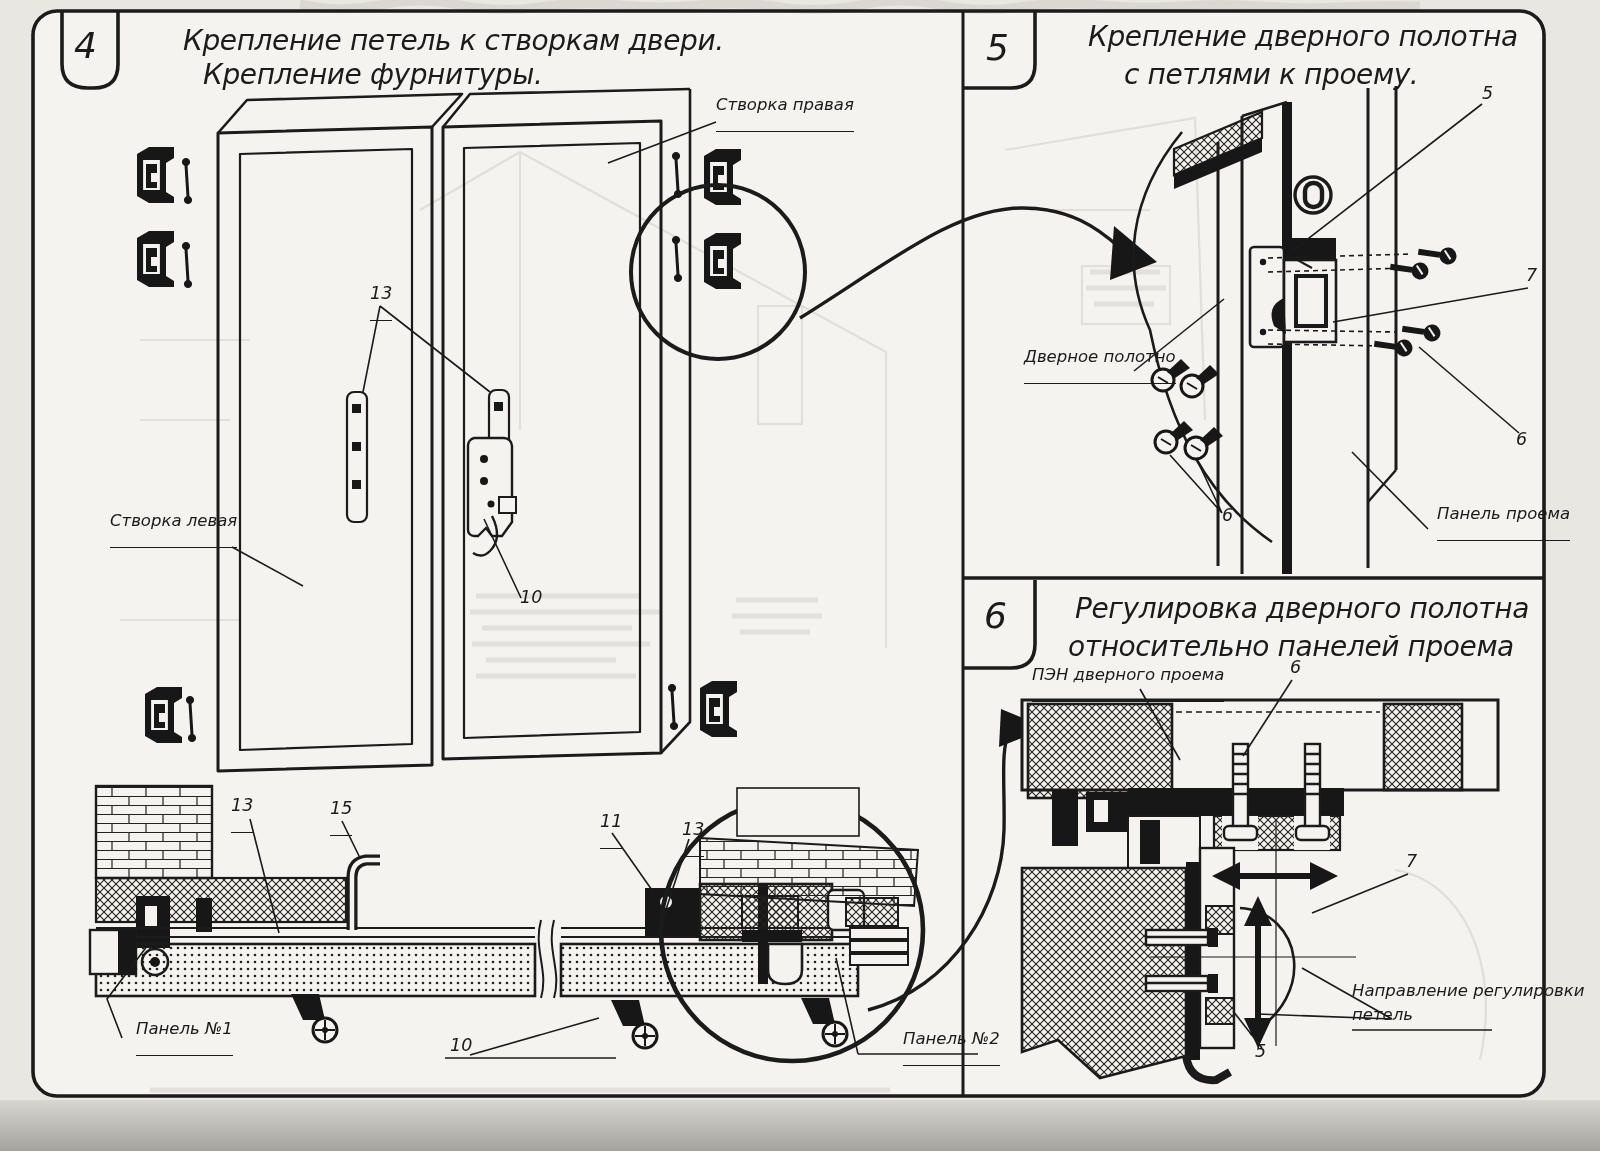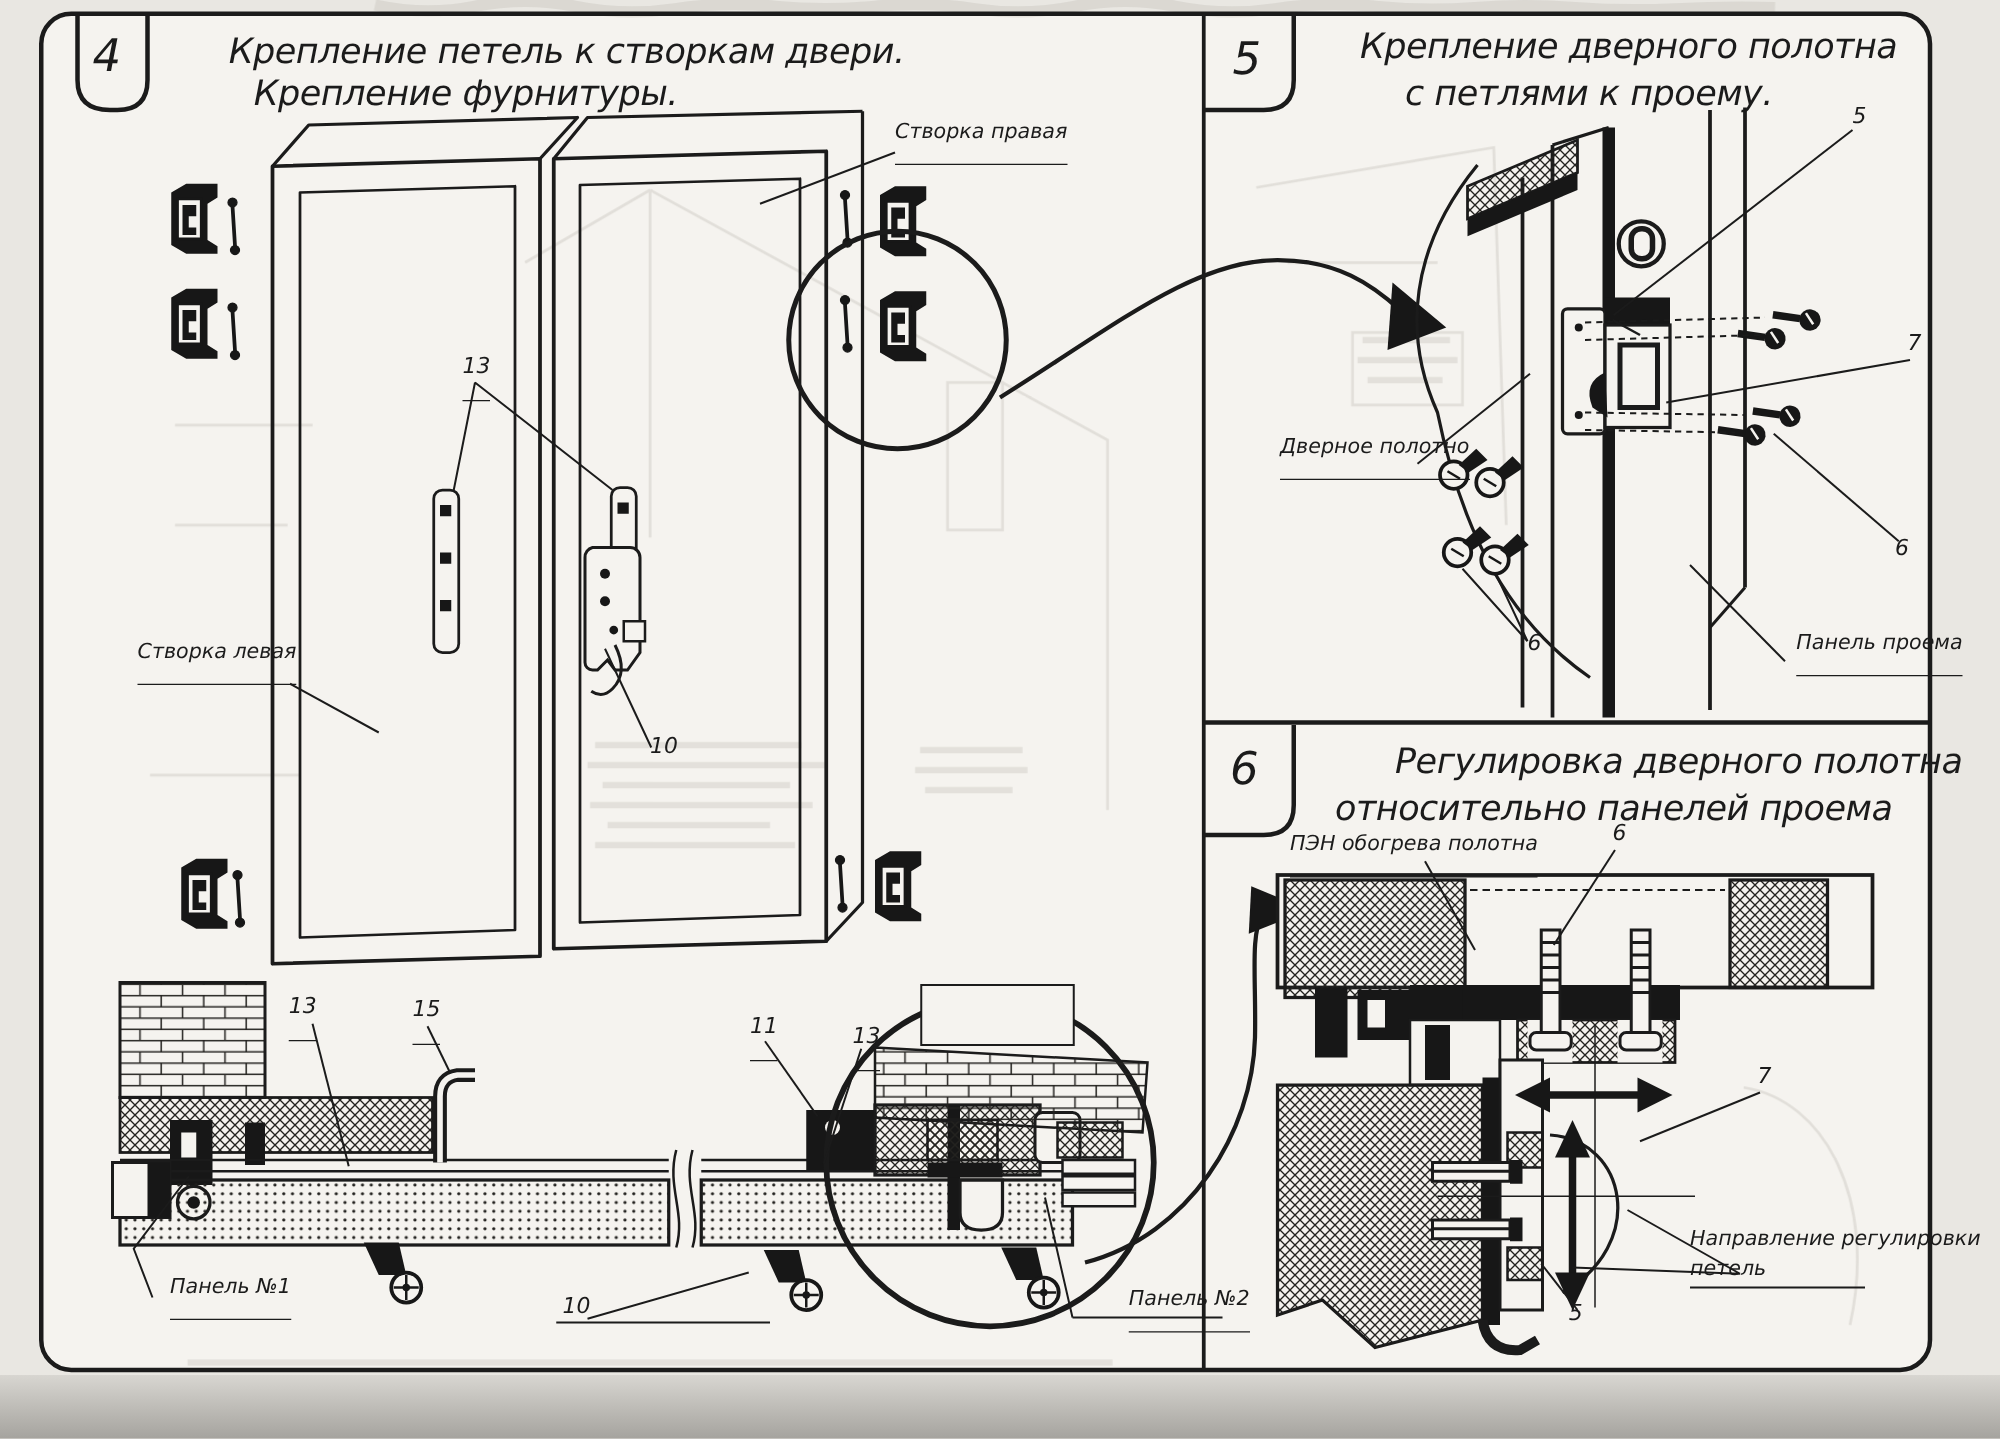--- a/index.html
+++ b/index.html
@@ -288,28 +288,28 @@
   </svg>
 
   <div class="t num" style="left:74px;top:26px;">4</div>
   <div class="t num" style="left:986px;top:28px;">5</div>
   <div class="t num" style="left:984px;top:596px;">6</div>
 
   <div class="t title" style="left:183px;top:26px;">Крепление петель к створкам двери.</div>
   <div class="t title" style="left:203px;top:60px;">Крепление фурнитуры.</div>
   <div class="t title" style="left:1088px;top:22px;">Крепление дверного полотна</div>
   <div class="t title" style="left:1124px;top:60px;">с петлями к проему.</div>
-  <div class="t title" style="left:1075px;top:594px;margin-left:41px;">Регулировка дверного полотна</div>
+  <div class="t title" style="left:1075px;top:594px;">Регулировка дверного полотна</div>
   <div class="t title" style="left:1068px;top:632px;">относительно панелей проема</div>
 
   <div class="t lbl u" style="left:716px;top:96px;">Створка правая</div>
   <div class="t lbl u" style="left:110px;top:512px;">Створка левая</div>
   <div class="t lbl u" style="left:1024px;top:348px;font-style:italic;">Дверное полотно</div>
   <div class="t lbl u" style="left:1437px;top:505px;">Панель проема</div>
-  <div class="t lbl u" style="left:1032px;top:666px;">ПЭН обогрева полотна</div>
+  <div class="t lbl u" style="left:1032px;top:666px;">ПЭН дверного проема</div>
   <div class="t lbl" style="left:1352px;top:982px;">Направление регулировки</div>
   <div class="t lbl" style="left:1352px;top:1006px;">петель</div>
   <div class="t lbl u" style="left:136px;top:1020px;">Панель №1</div>
   <div class="t lbl u" style="left:903px;top:1030px;">Панель №2</div>
 
   <div class="t co u" style="left:370px;top:284px;">13</div>
   <div class="t co" style="left:520px;top:588px;">10</div>
   <div class="t co u" style="left:231px;top:796px;">13</div>
   <div class="t co u" style="left:330px;top:799px;text-align:right;">15</div>
   <div class="t co u" style="left:600px;top:812px;">11</div>

